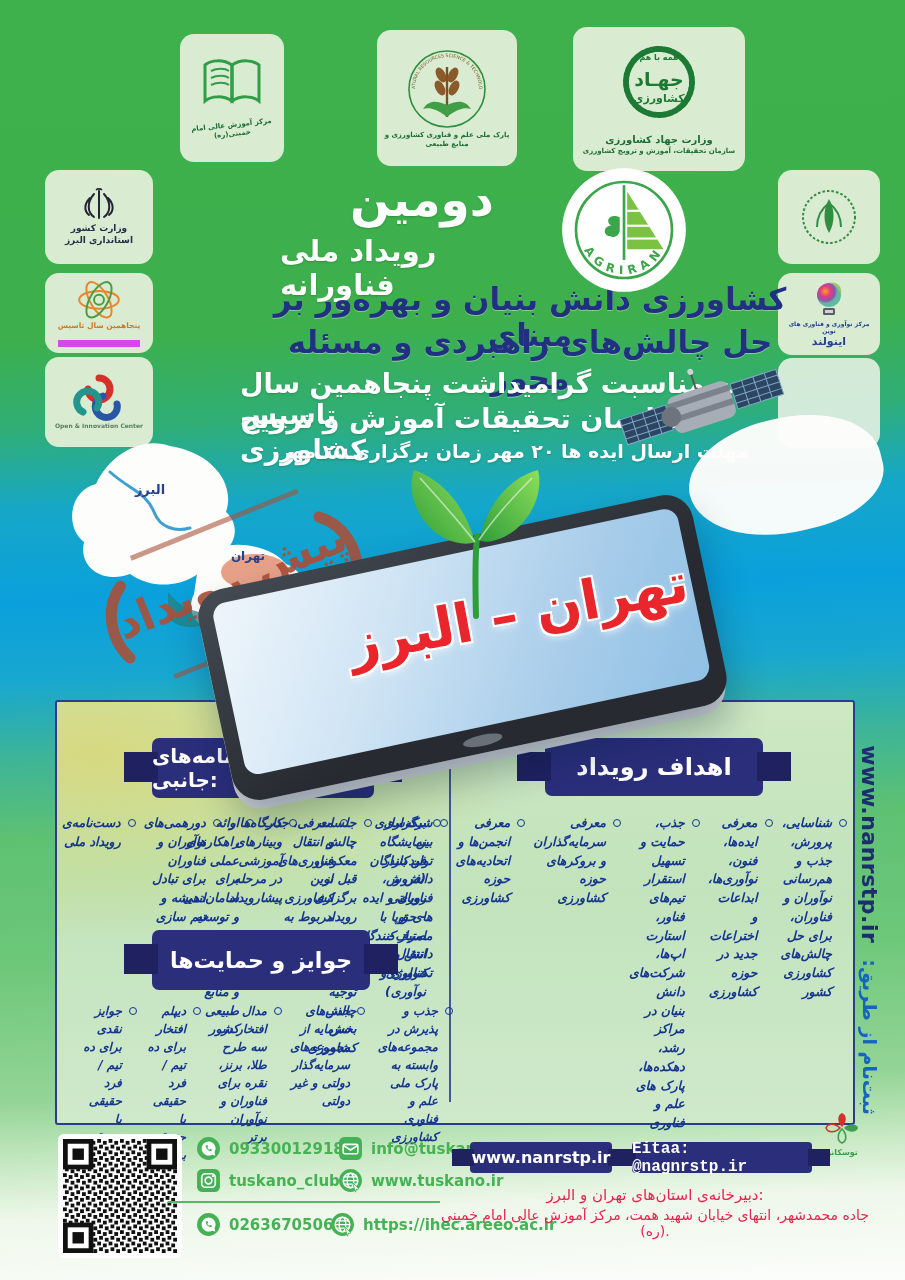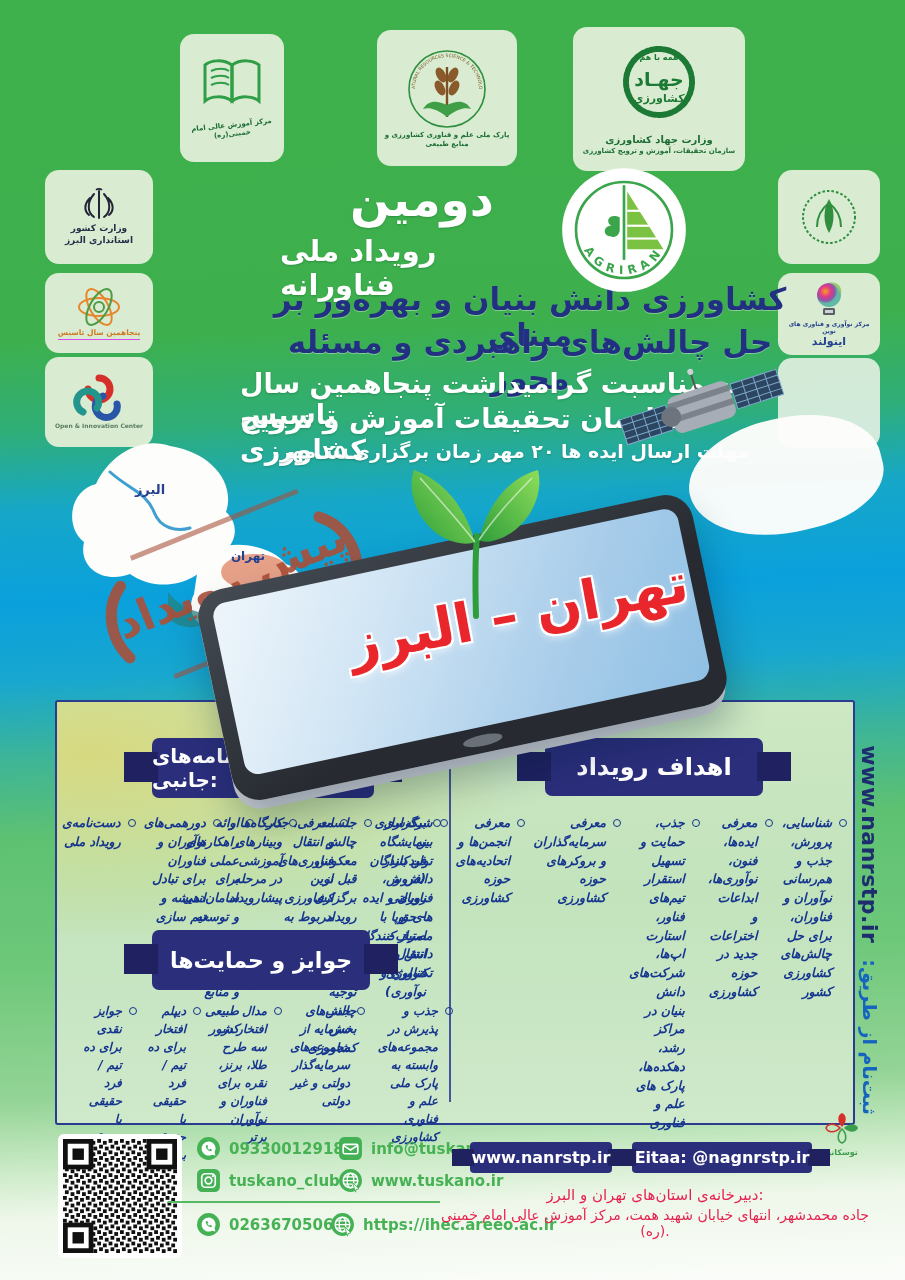--- a/index.html
+++ b/index.html
@@ -132,21 +132,21 @@
     <div class="cap-dark" style="font-size:9px;">استانداری البرز</div>
   </div>
 
   <div class="tile" style="left:45px;top:273px;width:108px;height:80px;">
     <svg width="46" height="42" viewBox="0 0 46 42">
       <ellipse cx="23" cy="21" rx="20" ry="9" fill="none" stroke="#e6872c" stroke-width="2"></ellipse>
       <ellipse cx="23" cy="21" rx="20" ry="9" fill="none" stroke="#e6872c" stroke-width="2" transform="rotate(60 23 21)"></ellipse>
       <ellipse cx="23" cy="21" rx="20" ry="9" fill="none" stroke="#4d9b45" stroke-width="2" transform="rotate(120 23 21)"></ellipse>
       <circle cx="23" cy="21" r="5" fill="none" stroke="#4d9b45" stroke-width="2"></circle>
     </svg>
-    <div class="cap" style="color:#cf7a22;border-bottom:1px solid #d946ef;padding-bottom:1px;font-size:7.5px;">پنجاهمین سال تاسیس</div>
+    <div class="cap" style="color:#cf7a22;border-bottom:7px solid #d946ef;padding-bottom:10px;font-size:7.5px;">پنجاهمین سال تاسیس</div>
   </div>
 
   <div class="tile" style="left:45px;top:357px;width:108px;height:90px;">
     <svg width="52" height="48" viewBox="0 0 52 48">
       <path d="M26,4 A11,11 0 1 1 15,15" fill="none" stroke="#d6302b" stroke-width="7" stroke-linecap="round"></path>
       <path d="M44,30 A11,11 0 1 1 30,22" fill="none" stroke="#2a56a8" stroke-width="7" stroke-linecap="round"></path>
       <path d="M10,38 A11,11 0 1 1 24,34" fill="none" stroke="#22968c" stroke-width="7" stroke-linecap="round"></path>
     </svg>
     <div class="cap" style="color:#5a7d62;font-size:6px;">Open &amp; Innovation Center</div>
   </div>
@@ -468,20 +468,20 @@
       <path d="M17,17 C22,22 22,29 17,31 C12,29 12,22 17,17 Z" fill="none" stroke="#3f9e4c" stroke-width="1.6"></path>
       <path d="M15,16 C10,21 3,21 1,16 C3,11 10,11 15,16 Z" fill="none" stroke="#d6302b" stroke-width="1.6"></path>
       <path d="M19,16 C24,11 31,11 33,16 C31,21 24,21 19,16 Z" fill="#3f9e4c"></path>
     </svg>
     <div class="cap">توسکانو</div>
   </div>
 
   <div class="ribbon-sm" style="left:470px;top:1142px;width:142px;height:31px;">
     <span>www.nanrstp.ir</span>
   </div>
-  <div class="ribbon-sm" style="left:632px;top:1142px;width:180px;height:31px;">
+  <div class="ribbon-sm" style="left:632px;top:1142px;width:180px;height:31px;font-family:Liberation Mono, monospace;">
     <span>Eitaa: @nagnrstp.ir</span>
   </div>
 
   <div class="addr" style="left:460px;top:1186px;width:390px;font-size:15px;">دبیرخانه‌ی استان‌های تهران و البرز:</div>
   <div class="addr" style="left:440px;top:1207px;width:430px;font-size:14px;">جاده محمدشهر، انتهای خیابان شهید همت، مرکز آموزش عالی امام خمینی (ره).</div>
 
 </div>
 
 </body></html>

